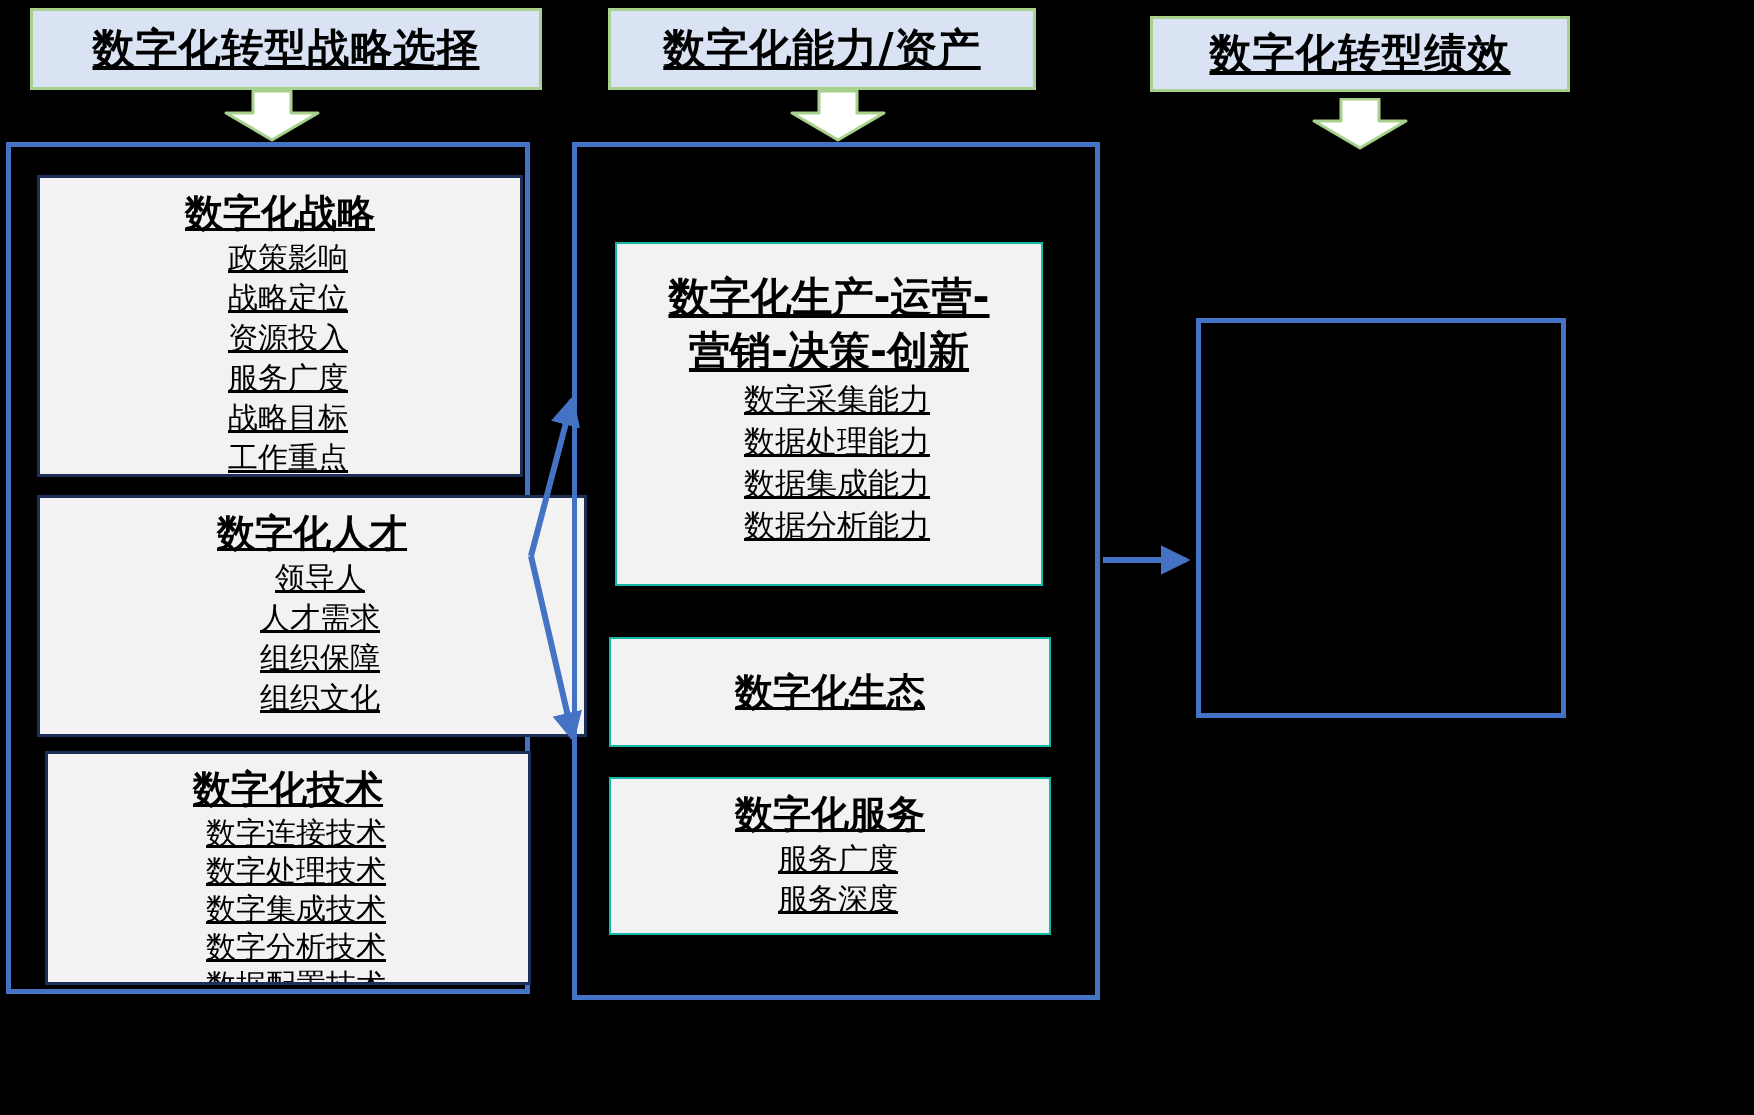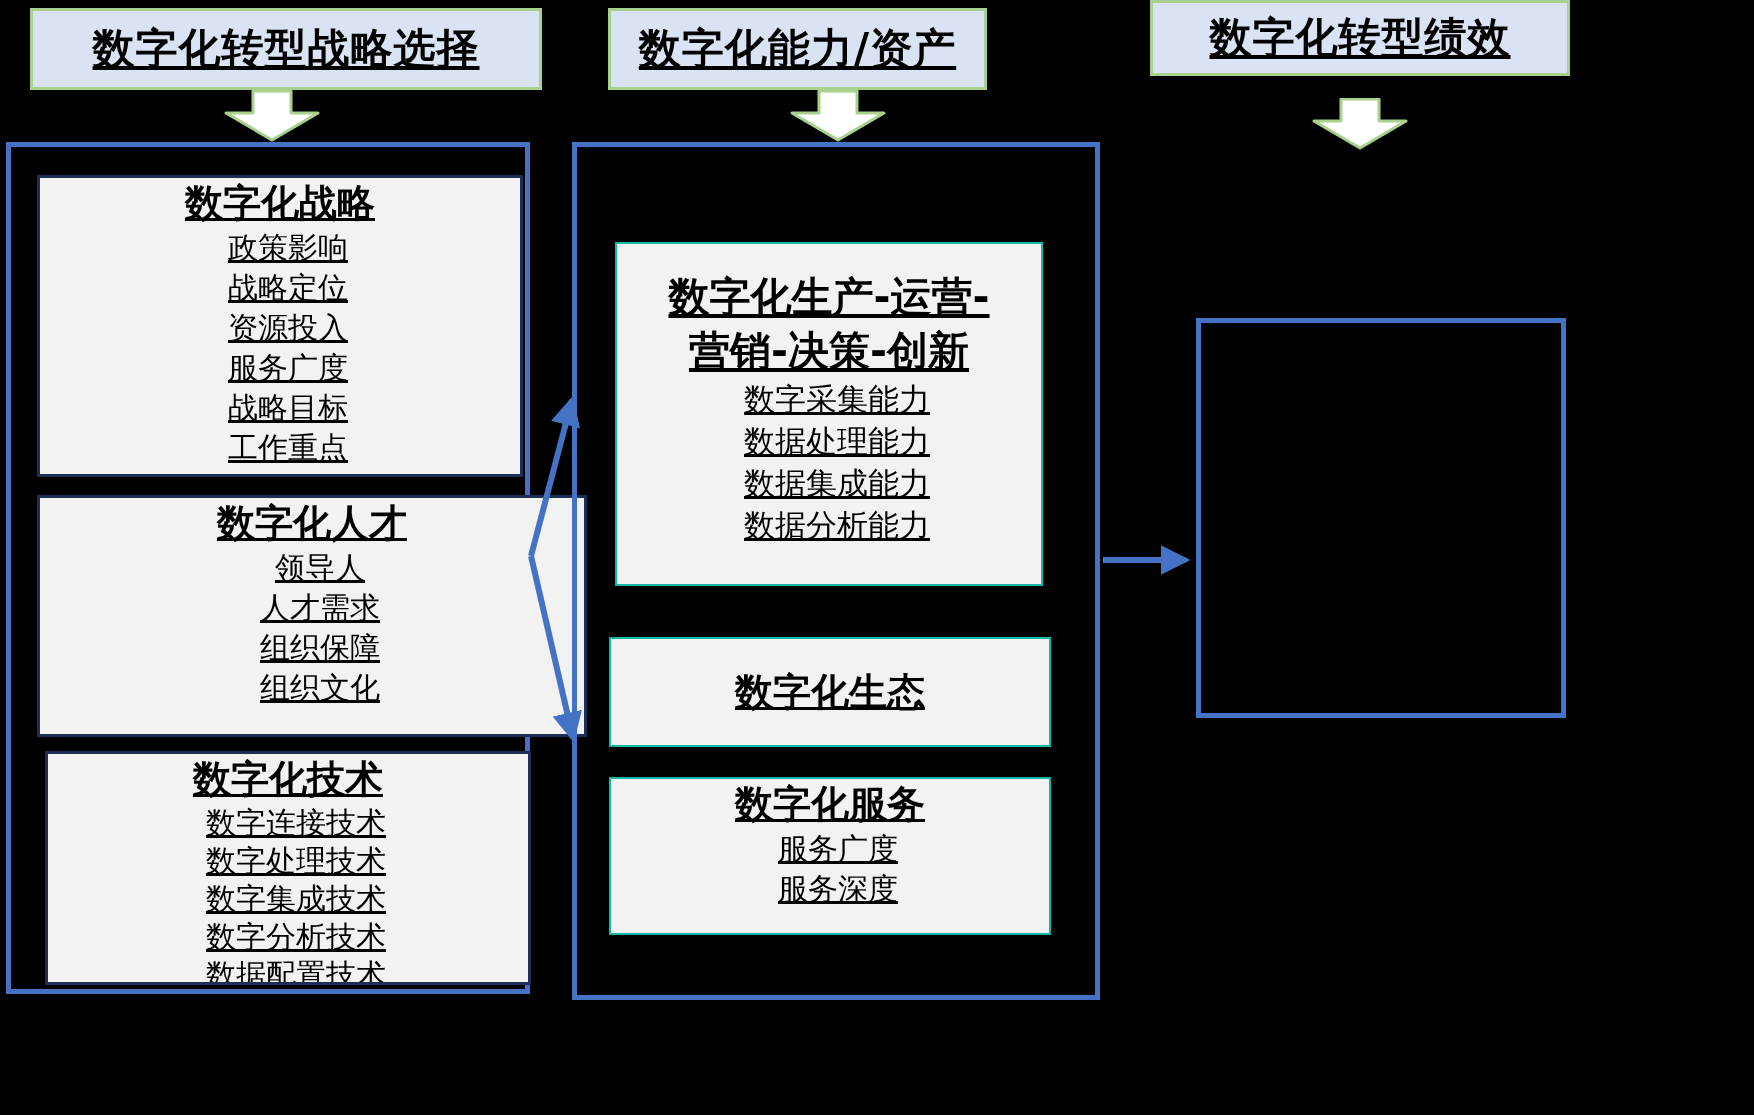--- a/index.html
+++ b/index.html
@@ -37,20 +37,21 @@
     text-align:center;
     overflow:hidden;
   }
   .inner-box.dark-border  { border:3px solid #1d2f56; }
   .inner-box.blue-border  { border:2px solid #14b8a6; }
 
   .box-title {
     font-weight:bold;
     font-size:38px;
     line-height:50px;
+    padding-top:10px;
     white-space:pre-line;
   }
   .box-title.big { font-size:41px; line-height:54px; padding-top:26px; }
   .box-item {
     font-size:30px;
     line-height:40px;
     padding-left:16px;
   }
   .box-item.tight { line-height:38px; }
   .box-item.mid  { font-size:31px; line-height:42px; }
@@ -68,25 +69,25 @@
   }
   .down-arrow-svg { display:block; }
 </style>
 </head>
 <body>
 
 <div class="abs header" style="left:30px; top:8px; width:512px; height:82px;">
   <span>数字化转型战略选择</span>
 </div>
 
-<div class="abs header" style="left:608px; top:8px; width:379px; height:82px;">
+<div class="abs header" style="left:608px; top:8px; width:428px; height:82px;">
   <span>数字化能力/资产</span>
 </div>
 
-<div class="abs header" style="left:1150px; top:0; width:420px; height:76px;">
+<div class="abs header" style="left:1150px; top:16px; width:420px; height:76px;">
   <span>数字化转型绩效</span>
 </div>
 
 <div class="abs" style="left:224px; top:90px;">
   <svg class="down-arrow-svg" width="96" height="52" viewBox="0 0 96 52">
     <polygon points="29,1 67,1 67,23 94,23 48,50 2,23 29,23" fill="#ffffff" stroke="#a9d18e" stroke-width="3" stroke-linejoin="round"></polygon>
   </svg>
 </div>
 
 <div class="abs" style="left:790px; top:90px;">

